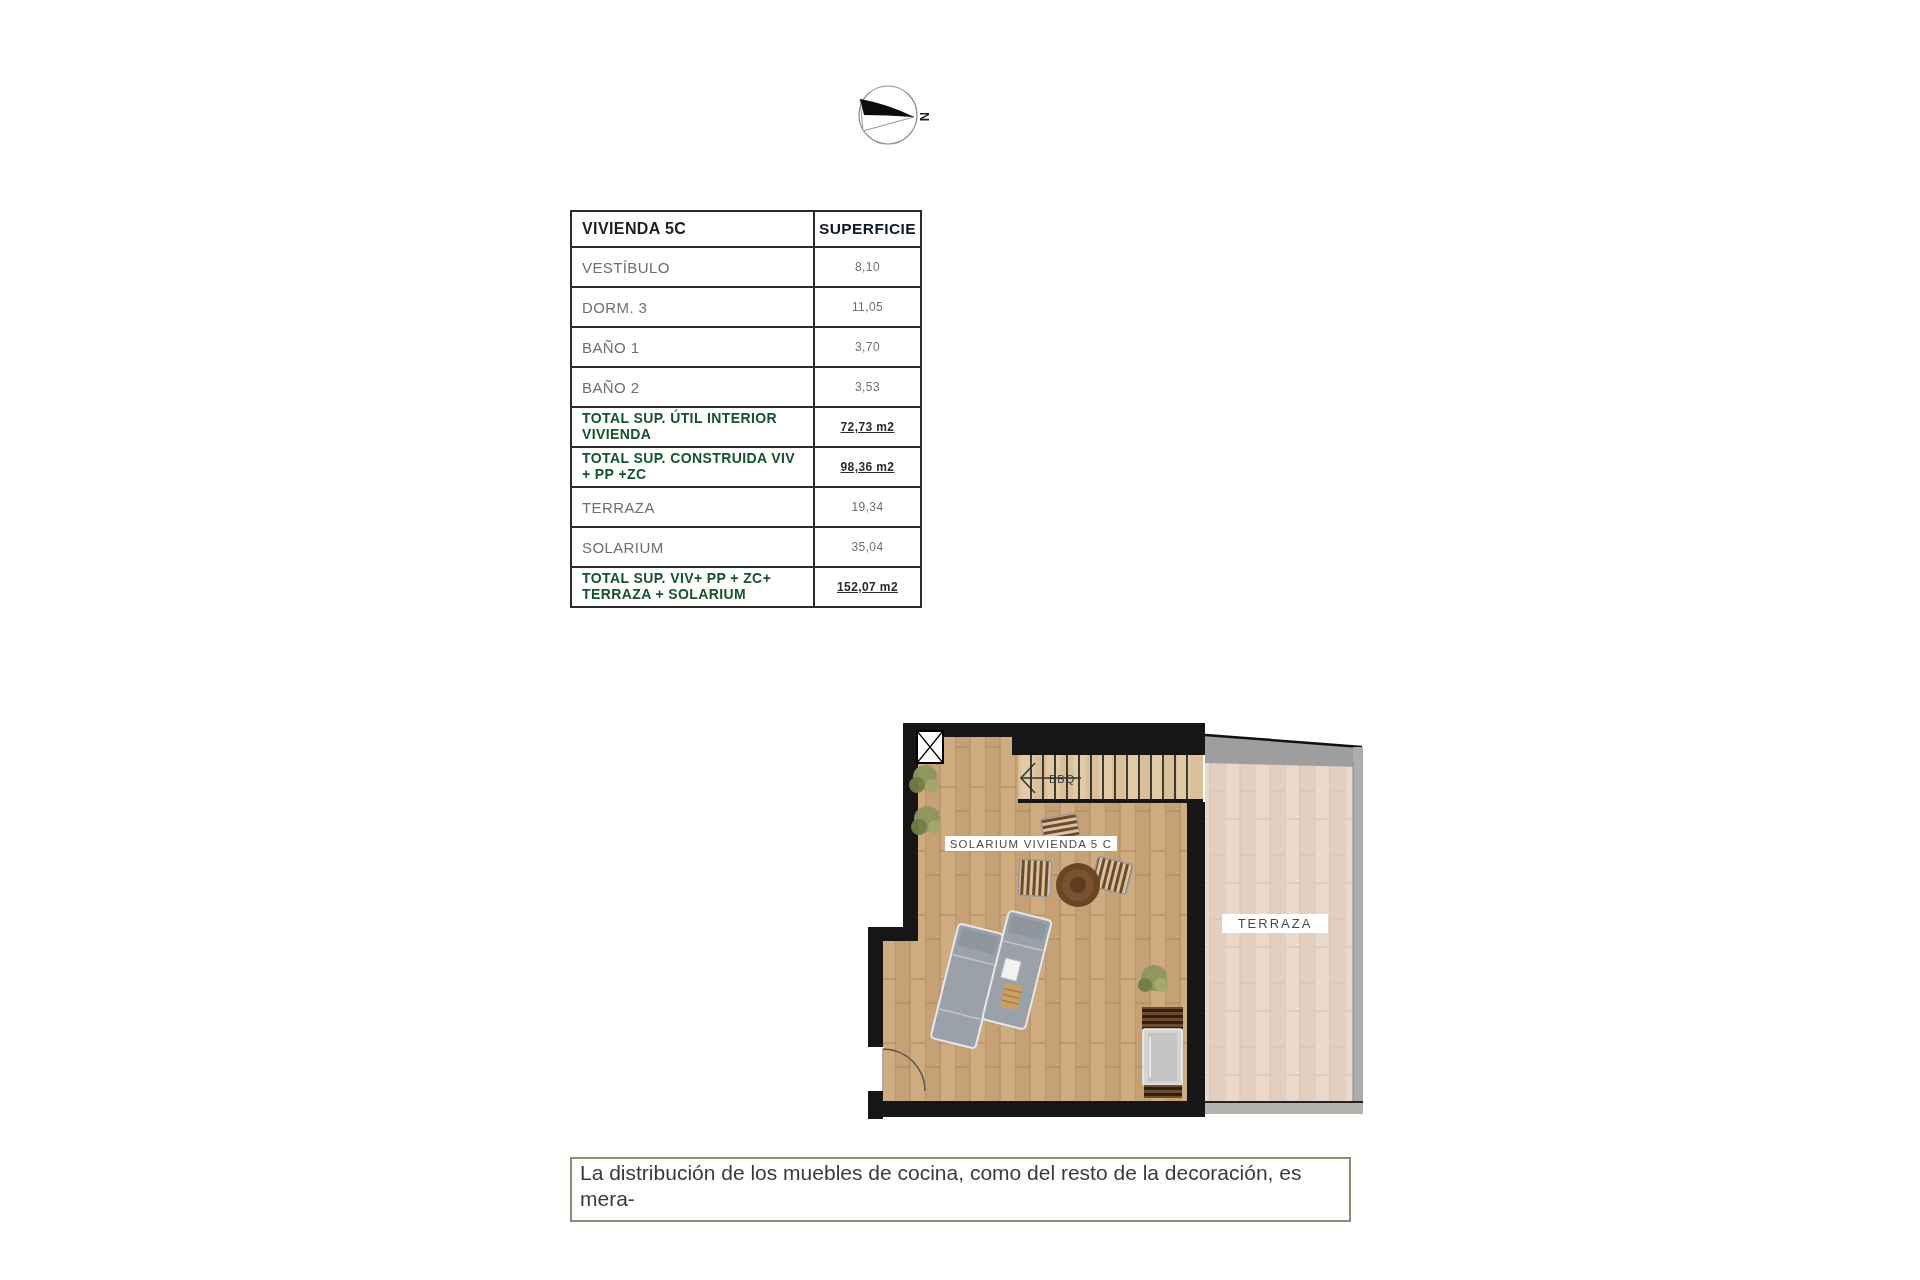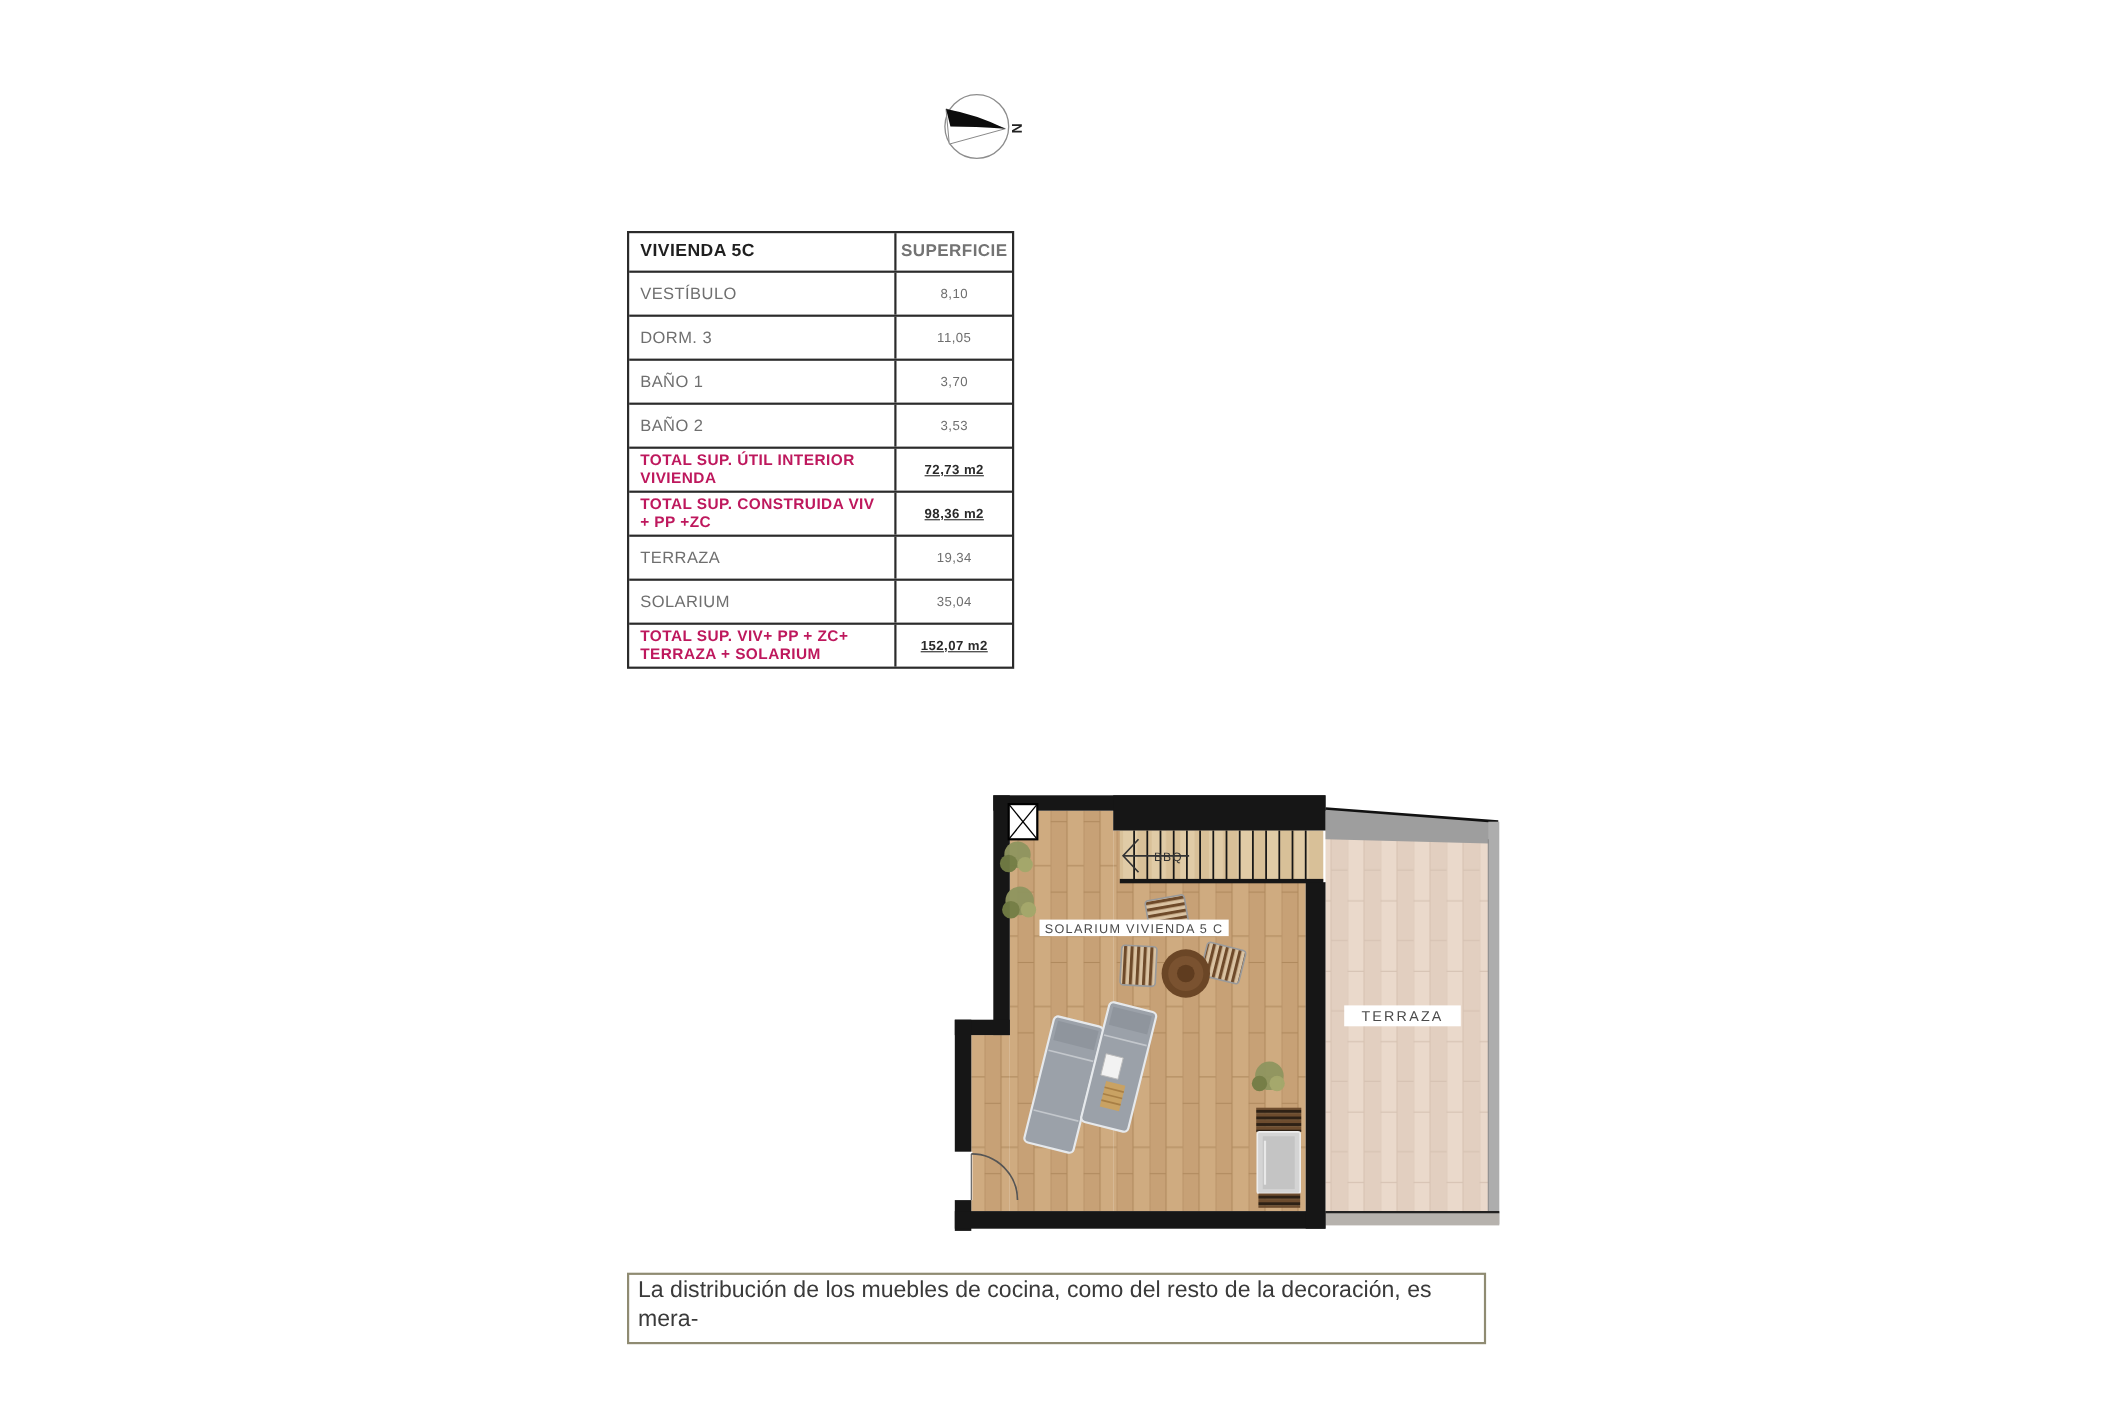--- a/index.html
+++ b/index.html
@@ -9,22 +9,22 @@
   .area-table{position:absolute;left:570px;top:210px;width:352px;
               border:2px solid #2b2b2b;box-sizing:border-box;background:#fff;}
   .trow{display:flex;border-top:2px solid #2b2b2b;height:40px;box-sizing:border-box;}
   .trow:first-child{border-top:none;height:34px;}
   .tcell-label{width:243px;box-sizing:border-box;border-right:2px solid #2b2b2b;
                display:flex;align-items:center;padding:0 6px 0 10px;
                font-size:15px;color:#6f6f6f;letter-spacing:.4px;}
   .tcell-value{flex:1;display:flex;align-items:center;justify-content:center;
                font-size:12px;color:#6f6f6f;letter-spacing:.4px;text-align:center;}
   .trow.header .tcell-label{font-weight:bold;color:#1f1f1f;font-size:16px;}
-  .trow.header .tcell-value{font-weight:bold;color:#737373;font-size:15.5px;}
-  .trow.total .tcell-label{font-weight:bold;color:#be185d;font-size:14px;line-height:1.12;}
+  .trow.header .tcell-value{font-weight:bold;color:#0f172a;font-size:15.5px;}
+  .trow.total .tcell-label{font-weight:bold;color:#14532d;font-size:14px;line-height:1.12;}
   .trow.total .tcell-value{font-weight:bold;color:#2a2a2a;text-decoration:underline;}
   
   .compass{position:absolute;left:848px;top:75px;}
   
   .floorplan{position:absolute;left:865px;top:715px;}
   
   .disclaimer{position:absolute;left:570px;top:1157px;width:781px;box-sizing:border-box;
               border:2px solid #8f8b72;background:#fff;padding:1px 8px 8px 8px;
               font-size:21px;line-height:25.8px;color:#3a3a3a;}
   .disclaimer .p1{text-align:justify;}

